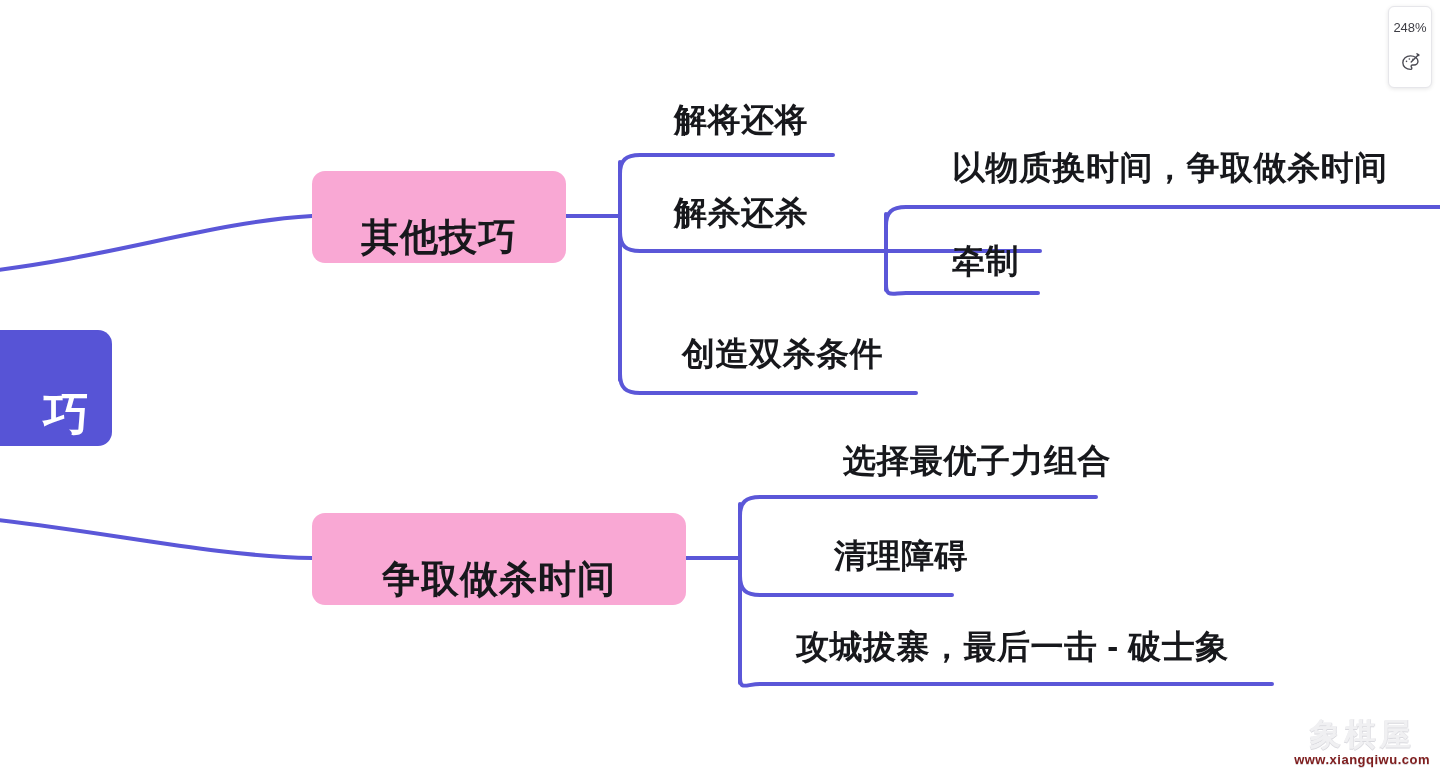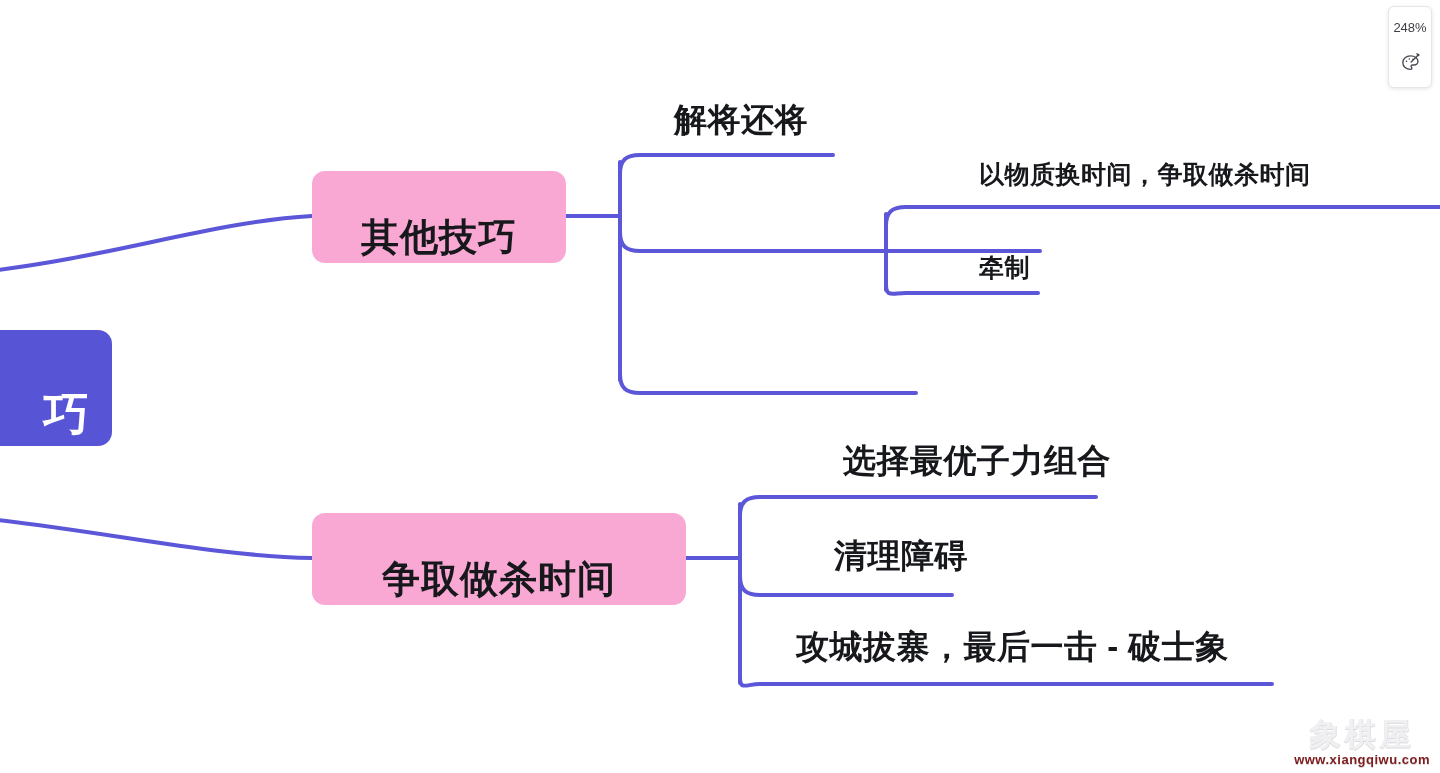--- a/index.html
+++ b/index.html
@@ -53,22 +53,21 @@
     letter-spacing: 1px;
   }
   .node-leaf {
     color: #17181c;
     font-size: 33px;
     font-weight: 700;
     letter-spacing: 0.5px;
     background: transparent;
   }
   .node-leaf.sub {
-    font-size: 25px;
-    margin-left: 27px;
+    font-size: 33px;
   }
 
   
   #zoom-widget {
     position: absolute;
     right: 8px;
     top: 6px;
     width: 44px;
     height: 82px;
     background: #ffffff;
@@ -166,29 +165,35 @@
   </div>
 
   <div class="node node-branch" style="left:312px; top:171px; width:254px; height:92px;">
     <span>其他技巧</span>
   </div>
 
   <div class="node node-leaf" style="left:674px; top:99px; height:44px;">
     <span>解将还将</span>
   </div>
 
+  <div class="node node-leaf" style="left:674px; top:192px; height:44px;">
+    <span>解杀还杀</span>
+  </div>
 
   <div class="node node-leaf sub" style="left:952px; top:147px; height:44px;">
     <span>以物质换时间，争取做杀时间</span>
   </div>
 
   <div class="node node-leaf sub" style="left:952px; top:240px; height:44px;">
     <span>牵制</span>
   </div>
 
+  <div class="node node-leaf" style="left:682px; top:333px; height:44px;">
+    <span>创造双杀条件</span>
+  </div>
 
   <div class="node node-branch" style="left:312px; top:513px; width:374px; height:92px;">
     <span>争取做杀时间</span>
   </div>
 
   <div class="node node-leaf" style="left:843px; top:440px; height:44px;">
     <span>选择最优子力组合</span>
   </div>
 
   <div class="node node-leaf" style="left:796px; top:535px; height:44px;margin-left:38px;">

